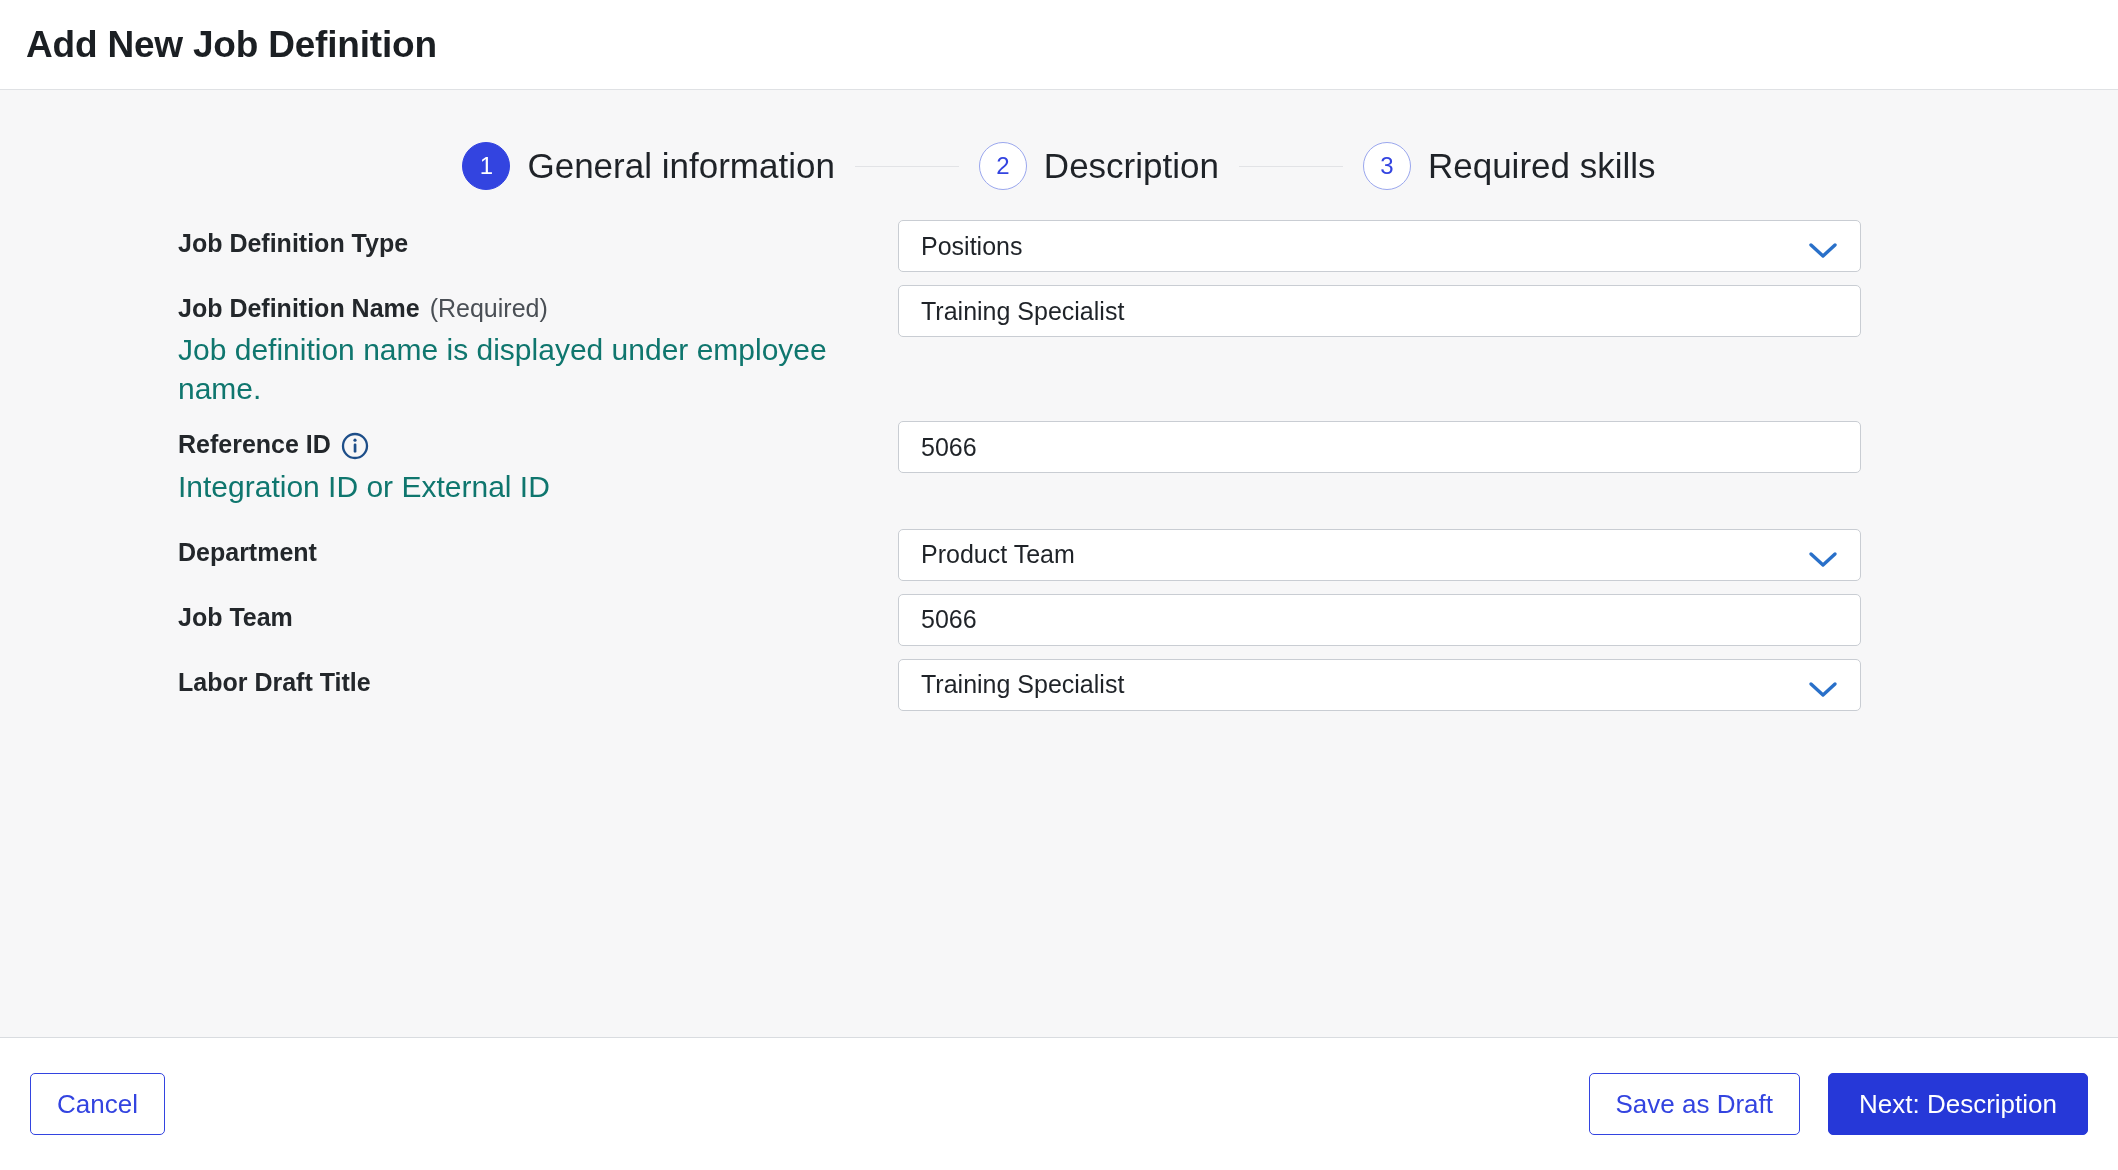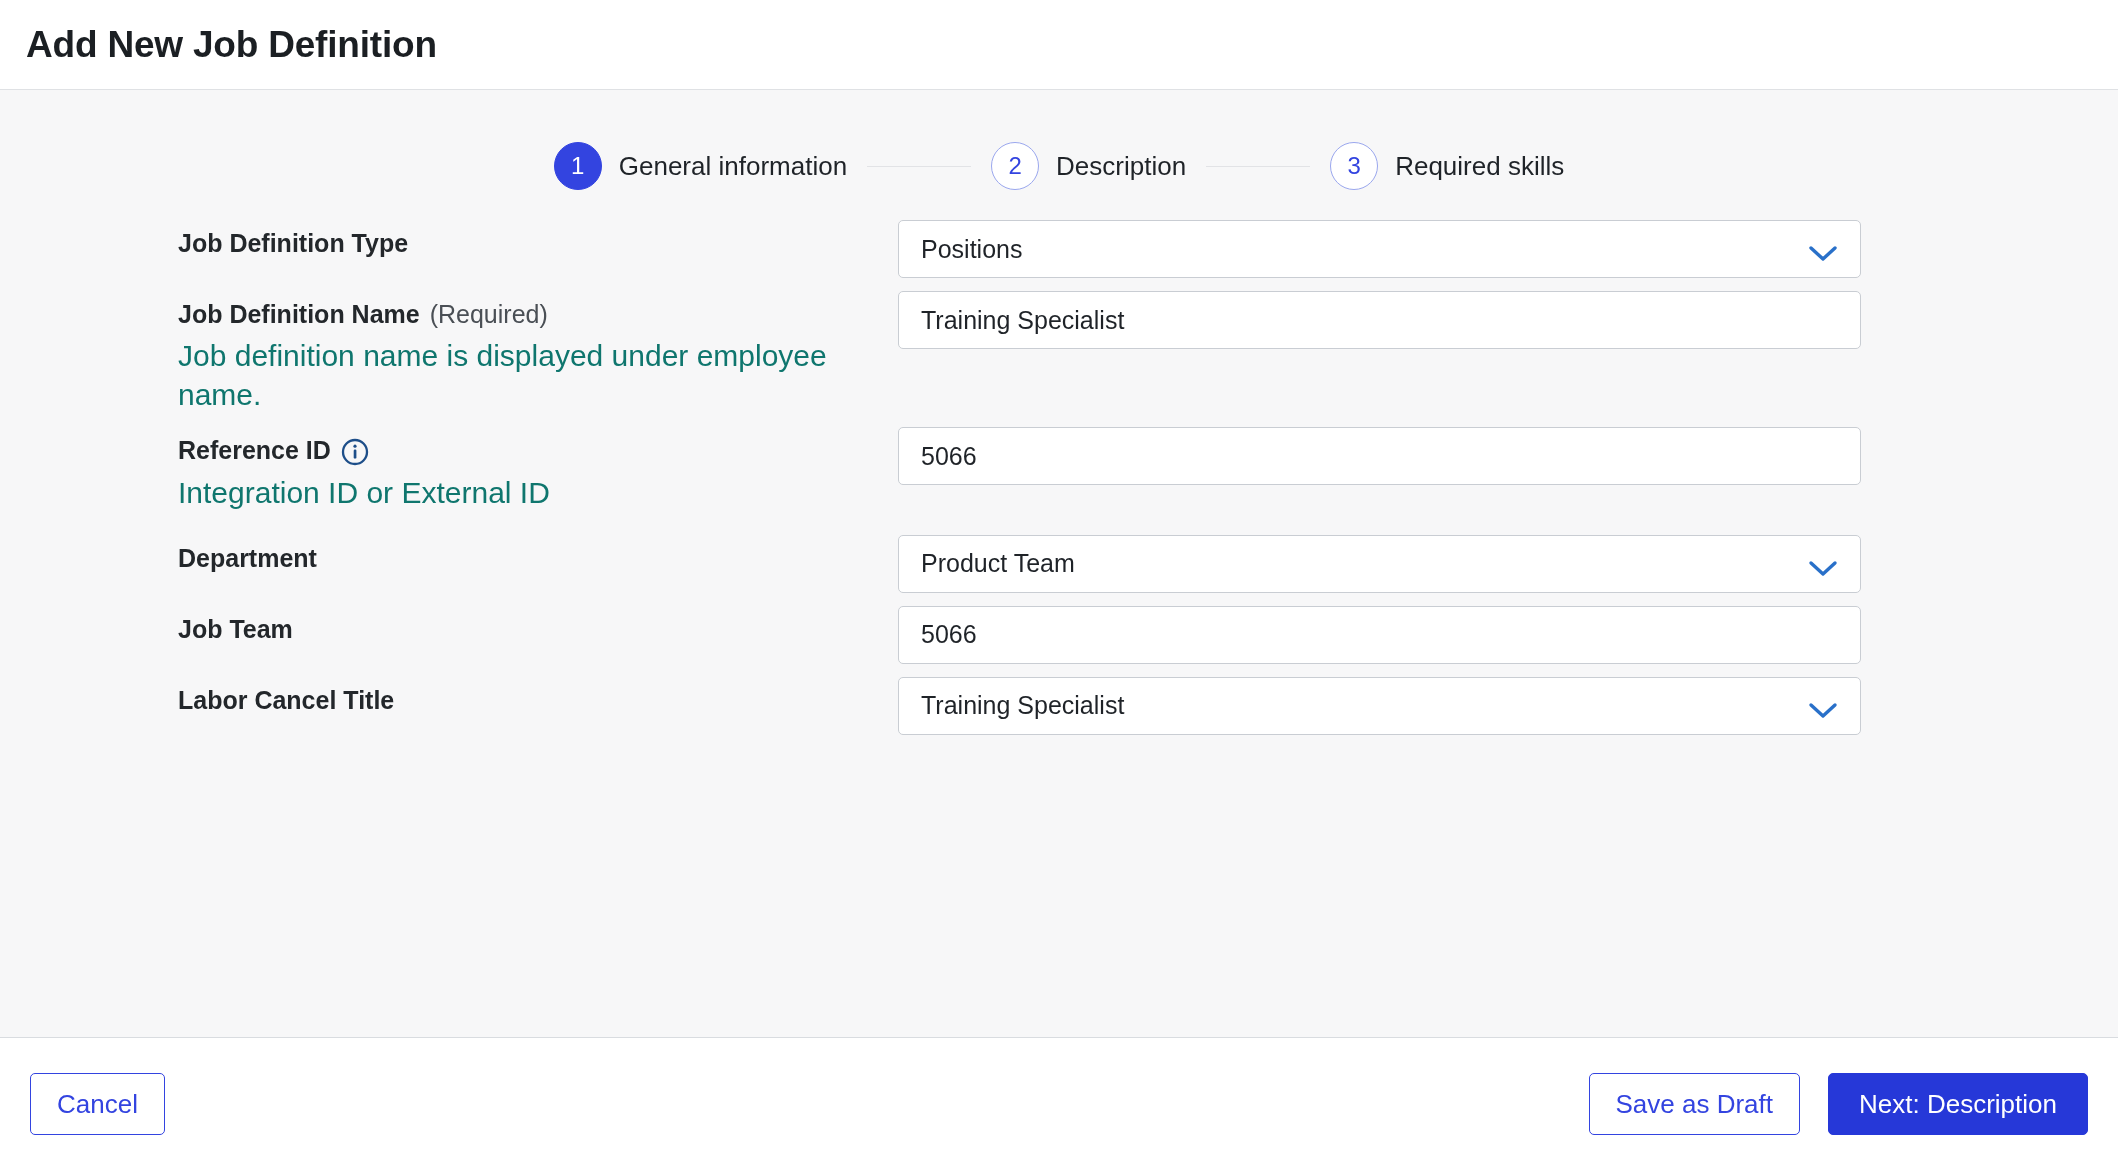--- a/index.html
+++ b/index.html
@@ -83,21 +83,21 @@
     border: 1px solid #3344e0;
   }
 
   .step-circle.inactive {
     background: #ffffff;
     color: #3344e0;
     border: 1.5px solid #9aa7ee;
   }
 
   .step-label {
-    font-size: 26px;
+    font-size: 35px;
     color: #1f2328;
     white-space: nowrap;
   }
 
   .step-connector {
     width: 104px;
     height: 1px;
     background: #e2e3e6;
     margin: 0 20px;
     flex: 0 0 auto;
@@ -150,21 +150,21 @@
     position: relative;
     top: 1px;
   }
 
   .field-control-col {
     width: 963px;
     flex: 0 0 auto;
   }
 
   .input-box {
-    height: 58px;
+    height: 52px;
     background: #ffffff;
     border: 1px solid #c9cdd3;
     border-radius: 5px;
     display: flex;
     align-items: center;
     padding: 0 22px;
     font-size: 25px;
     color: #1f2328;
     position: relative;
   }
@@ -357,21 +357,21 @@
           <div class="input-box">
             <span class="value">5066</span>
           </div>
         </div>
       </div>
 
 
       <div class="field-row">
         <div class="field-label-col">
           <div class="field-label">
-            <span>Labor Cancel Title</span>
+            <span>Labor Draft Title</span>
           </div>
         </div>
         <div class="field-control-col">
           <div class="input-box">
             <span class="value">Training Specialist</span>
             <span class="chevron">
               <svg viewBox="0 0 30 18" width="30" height="18" xmlns="http://www.w3.org/2000/svg">
                 <path d="M3 3 L15 14 L27 3" fill="none" stroke="#2970c9" stroke-width="3.4" stroke-linecap="round" stroke-linejoin="round"></path>
               </svg>
             </span>

